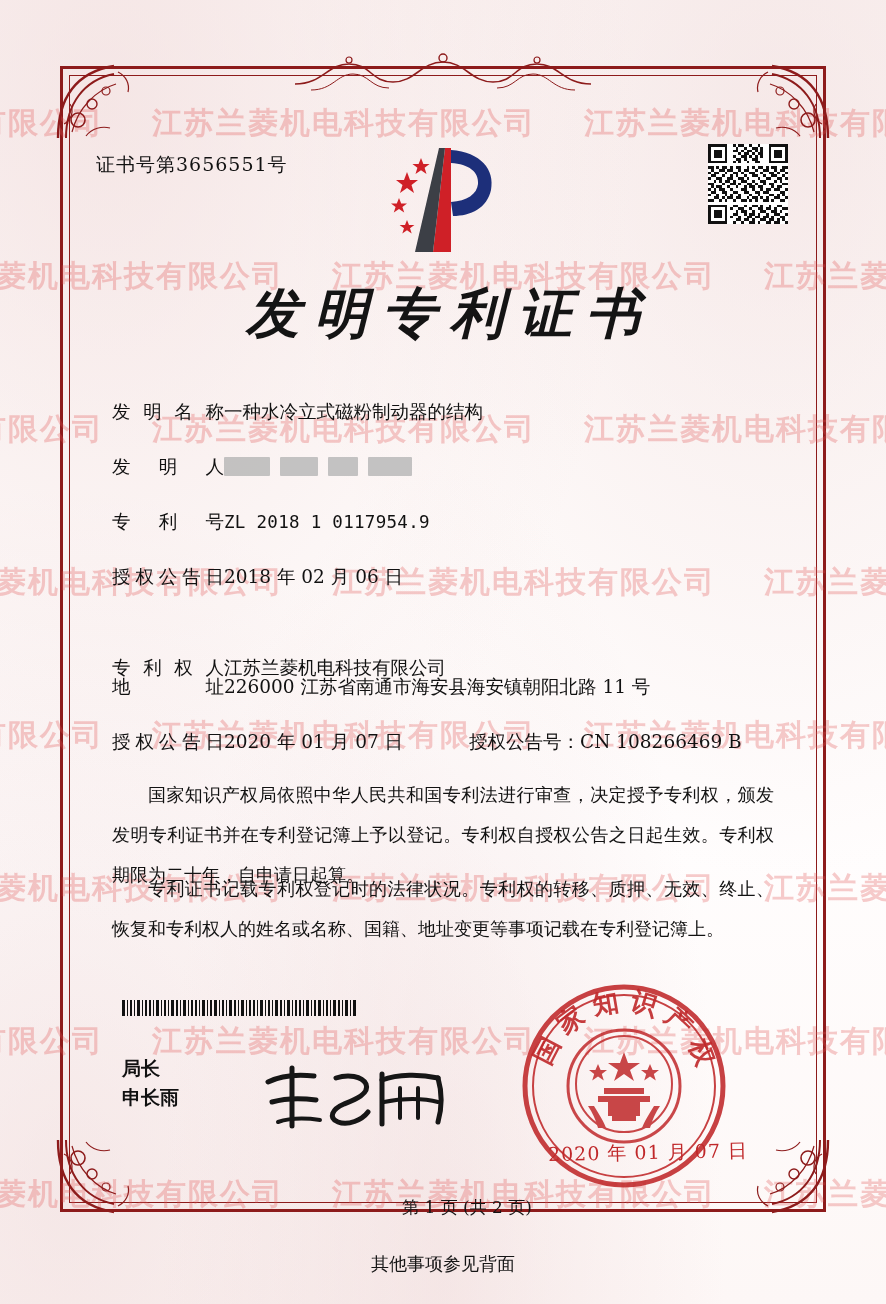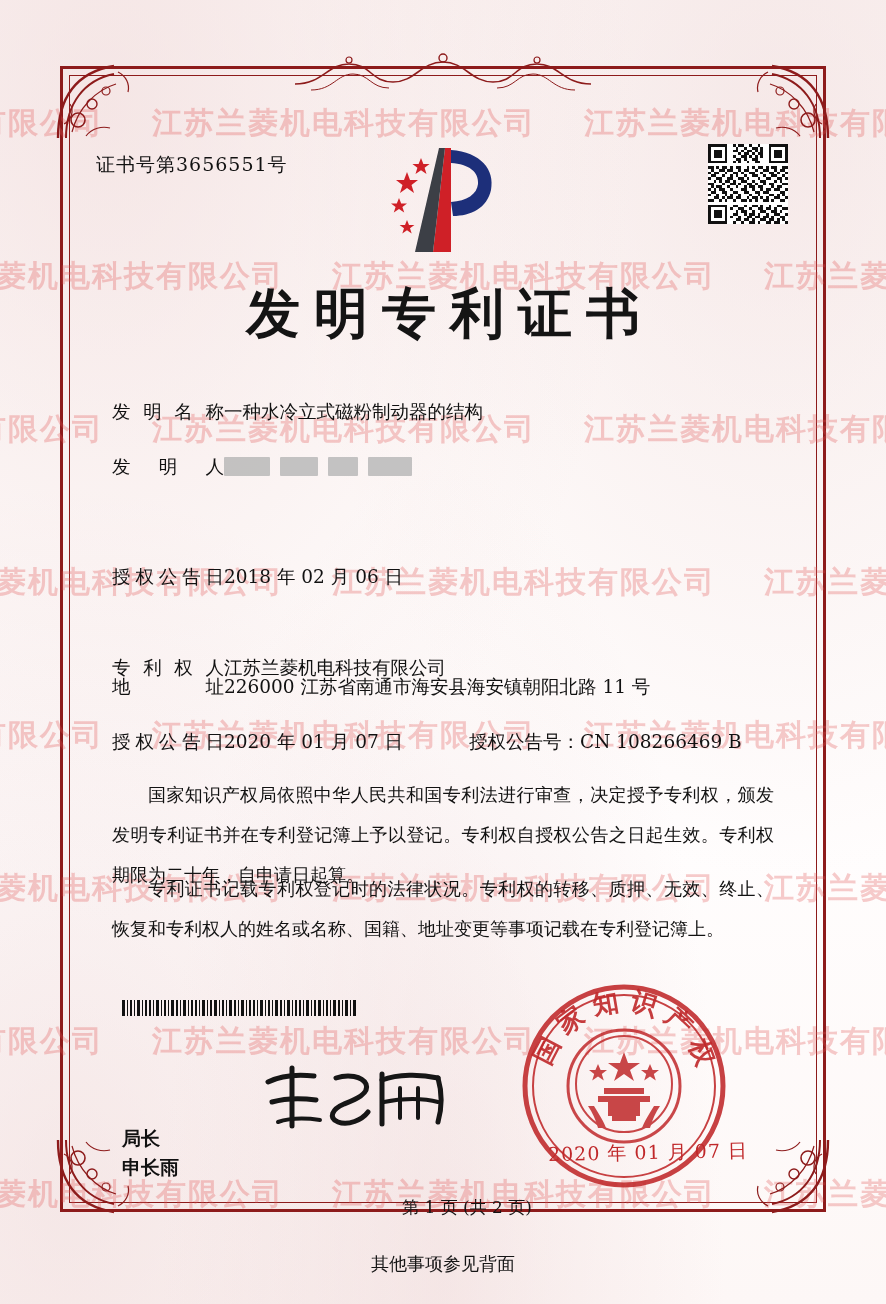--- a/index.html
+++ b/index.html
@@ -123,20 +123,21 @@
     position: absolute;
     left: 0; right: 0;
     top: 278px;
     text-align: center;
     font-size: 54px;
     font-weight: 700;
     letter-spacing: 14px;
     text-indent: 14px;
     color: #141414;
     font-family: "DejaVu Serif", "Liberation Serif", serif;
+    font-style: italic;
   }
 
   
   .field {
     position: absolute;
     left: 112px;
     right: 96px;
     font-size: 18.5px;
     line-height: 24px;
     color: #111;
@@ -206,21 +207,21 @@
     top: 1000px;
     width: 236px;
     height: 16px;
   }
   #barcode svg { width: 100%; height: 100%; display: block; }
 
   
   #director-block {
     position: absolute;
     left: 122px;
-    top: 1124px;
+    top: 1054px;
     font-size: 19px;
     line-height: 29px;
     font-weight: 700;
     color: #111;
   }
   #signature {
     position: absolute;
     left: 262px;
     top: 1062px;
     width: 200px;
@@ -404,20 +405,23 @@
     <div id="doc-title">发明专利证书</div>
 
     <div class="field" id="row-inventor">
       <span class="lbl">发明人</span><span class="val"><span class="redact" style="width:46px"></span><span class="redact" style="width:38px"></span><span class="redact" style="width:30px"></span><span class="redact" style="width:44px"></span></span>
     </div>
 
     <div class="field" id="row-invention-name">
       <span class="lbl">发明名称</span><span class="val">一种水冷立式磁粉制动器的结构</span>
     </div>
 
+    <div class="field" id="row-patent-no">
+      <span class="lbl">专利号</span><span class="val mono">ZL 2018 1 0117954.9</span>
+    </div>
 
     <div class="field" id="row-apply-date">
       <span class="lbl">授权公告日</span><span class="val">2018 年 02 月 06 日</span>
     </div>
 
     <div class="field" id="row-patentee">
       <span class="lbl">专利权人</span><span class="val">江苏兰菱机电科技有限公司</span>
     </div>
 
     <div class="field" id="row-address">

